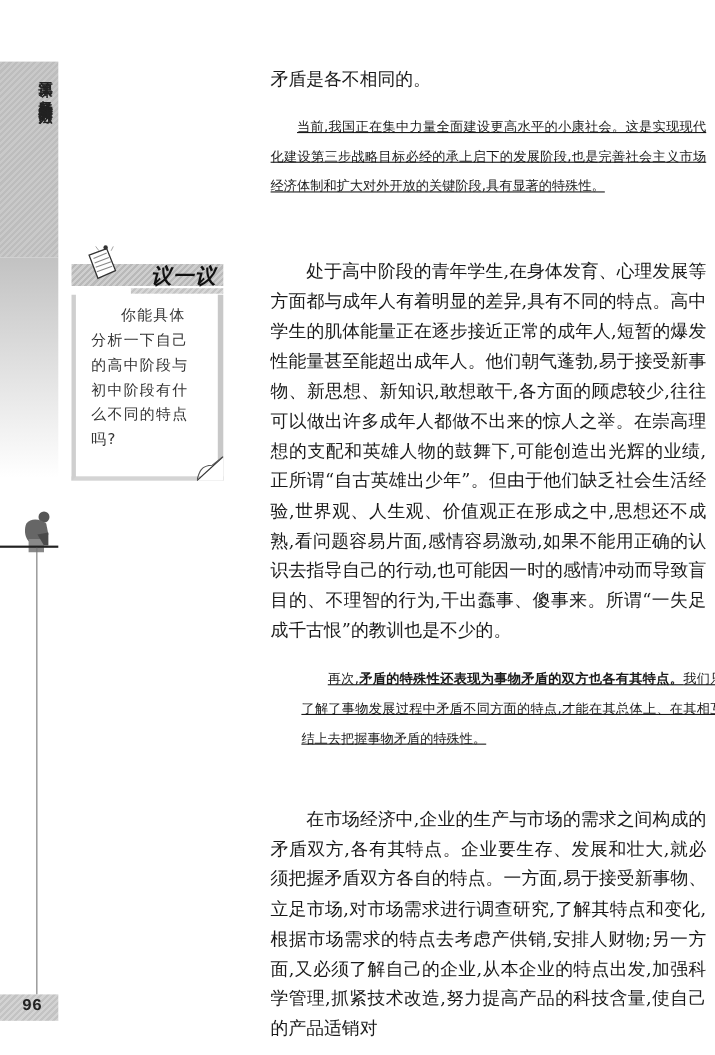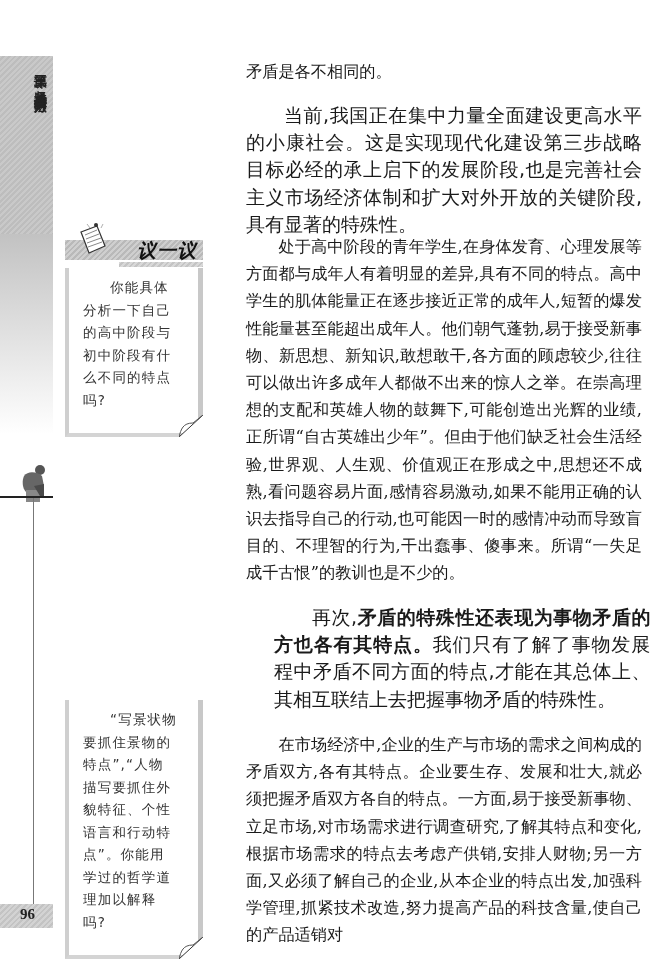--- a/index.html
+++ b/index.html
@@ -30,25 +30,25 @@
                color:#333; letter-spacing:1.2px; }
   .box .curl { position:absolute; right:-5px; bottom:-4px; width:24px; height:22px; }
   .box1 { top:232px; }
   .box2 { top:692px; }
   
   .thinker { position:absolute; left:14px; top:462px; width:40px; height:44px; }
   .hline { position:absolute; left:0; top:496px; width:53px; height:2px; background:#222; }
   .vline { position:absolute; left:33px; top:498px; width:1px; height:406px; background:#777; }
   .pagenum-bar { position:absolute; left:0; top:904px; width:53px; height:24px;
                  background:repeating-linear-gradient(135deg,#d3d3d3 0 2px,#c3c3c3 2px 4px); }
-  .pagenum { position:absolute; left:20px; top:906px; font-family:Liberation Serif, serif;
+  .pagenum { position:absolute; left:20px; top:906px; font-family:Liberation Mono, monospace;
              font-size:15px; font-weight:bold; color:#222; }
   .indent { text-indent:2em; }
   .para { position:absolute; left:246px; width:396px; font-size:16.2px; line-height:27.2px; text-align:justify; margin:0; }
-  .sans { font-family:"DejaVu Sans","Liberation Sans",sans-serif; font-size:19px; }
+  .sans { font-family:"DejaVu Sans","Liberation Sans",sans-serif; font-size:12px;text-decoration:underline; }
   .b { font-weight:bold; }
 </style>
 </head>
 <body>
 
 <div class="strip"></div>
 <div class="chapter">
   <span>第三课</span><span class="gap"></span><span>坚持矛盾分析的方法</span>
 </div>
 
@@ -79,28 +79,20 @@
 <svg class="thinker" viewBox="0 0 40 44">
   <ellipse cx="26" cy="8" rx="5" ry="5" fill="#555"></ellipse>
   <path d="M10 14 C14 8 24 10 28 14 L30 24 L24 28 L20 30 L12 30 C8 26 8 18 10 14 Z" fill="#666"></path>
   <path d="M12 28 L26 28 L26 40 L12 40 Z" fill="#888"></path>
   <path d="M20 24 L30 22 L30 34 L26 34 Z" fill="#4a4a4a"></path>
 </svg>
 <div class="hline"></div>
 <div class="vline"></div>
 
 <div class="box box2">
-  <div class="frame">
-    <div class="body"><span style="display:inline-block;width:2em"></span><span>“写景状物要抓住景物的特点”,“人物描写要抓住外貌特征、个性语言和行动特点”。你能用学过的哲学道理加以解释吗?</span></div>
-    <svg class="curl" viewBox="0 0 24 22">
-      <path d="M0 22 L24 0 L24 22 Z" fill="#fff"></path>
-      <path d="M0 22 L24 0" stroke="#333" stroke-width="1"></path>
-      <path d="M0 22 C2 14 4 8 14 8 L24 0" fill="none" stroke="#555" stroke-width="1"></path>
-    </svg>
-  </div>
 </div>
 
 <div class="pagenum-bar"></div>
 <span class="pagenum">96</span>
 
 <p class="para" style="top:58px;">矛盾是各不相同的。</p>
 <p class="para sans indent" style="top:102px;">当前,我国正在集中力量全面建设更高水平的小康社会。这是实现现代化建设第三步战略目标必经的承上启下的发展阶段,也是完善社会主义市场经济体制和扩大对外开放的关键阶段,具有显著的特殊性。</p>
 <p class="para indent" style="top:233px;">处于高中阶段的青年学生,在身体发育、心理发展等方面都与成年人有着明显的差异,具有不同的特点。高中学生的肌体能量正在逐步接近正常的成年人,短暂的爆发性能量甚至能超出成年人。他们朝气蓬勃,易于接受新事物、新思想、新知识,敢想敢干,各方面的顾虑较少,往往可以做出许多成年人都做不出来的惊人之举。在崇高理想的支配和英雄人物的鼓舞下,可能创造出光辉的业绩,正所谓“自古英雄出少年”。但由于他们缺乏社会生活经验,世界观、人生观、价值观正在形成之中,思想还不成熟,看问题容易片面,感情容易激动,如果不能用正确的认识去指导自己的行动,也可能因一时的感情冲动而导致盲目的、不理智的行为,干出蠢事、傻事来。所谓“一失足成千古恨”的教训也是不少的。</p>
 <p class="para sans indent" style="top:604px;margin-left:28px;"><span>再次,</span><span class="b">矛盾的特殊性还表现为事物矛盾的双方也各有其特点。</span><span>我们只有了解了事物发展过程中矛盾不同方面的特点,才能在其总体上、在其相互联结上去把握事物矛盾的特殊性。</span></p>
 <p class="para indent" style="top:731px;">在市场经济中,企业的生产与市场的需求之间构成的矛盾双方,各有其特点。企业要生存、发展和壮大,就必须把握矛盾双方各自的特点。一方面,易于接受新事物、立足市场,对市场需求进行调查研究,了解其特点和变化,根据市场需求的特点去考虑产供销,安排人财物;另一方面,又必须了解自己的企业,从本企业的特点出发,加强科学管理,抓紧技术改造,努力提高产品的科技含量,使自己的产品适销对</p>

